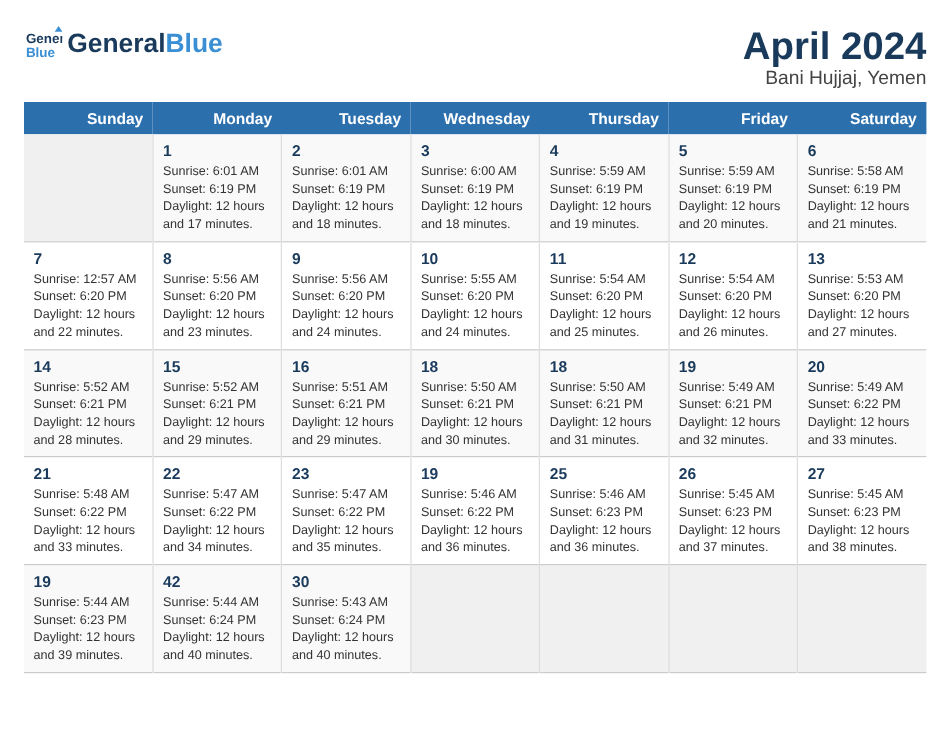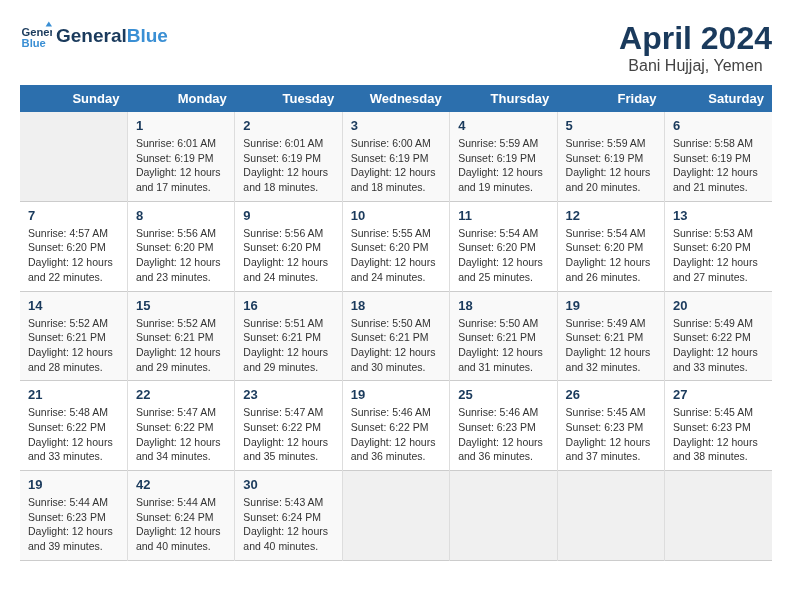--- a/index.html
+++ b/index.html
@@ -15,21 +15,21 @@
       justify-content: space-between;
       align-items: flex-start;
       margin-bottom: 10px;
     }
     .logo {
       display: flex;
       align-items: center;
       gap: 4px;
     }
     .logo-text {
-      font-size: 19px;
+      font-size: 22px;
       font-weight: bold;
       color: #1a3a5c;
       line-height: 1.1;
     }
     .logo-text span {
       color: #3a8fd4;
     }
     .logo-icon {
       width: 32px;
       height: 32px;
@@ -38,21 +38,20 @@
       text-align: right;
     }
     .main-title {
       font-size: 32px;
       font-weight: bold;
       color: #1a3a5c;
     }
     .subtitle {
       font-size: 16px;
       color: #444;
-      text-align: center;
     }
     table {
       width: 100%;
       border-collapse: collapse;
       font-size: 11px;
     }
     thead tr th {
       background-color: #2c6fad;
       color: #fff;
       padding: 6px 8px;
@@ -170,21 +169,21 @@
           <span class="day-num">6</span>
           <div class="day-info" style="white-space: pre-line;">Sunrise: 5:58 AM
 Sunset: 6:19 PM
 Daylight: 12 hours
 and 21 minutes.</div>
         </td>
       </tr>
       <tr>
         <td>
           <span class="day-num">7</span>
-          <div class="day-info" style="white-space: pre-line;">Sunrise: 4:57 AM
+          <div class="day-info" style="white-space: pre-line;">Sunrise: 12:57 AM
 Sunset: 6:20 PM
 Daylight: 12 hours
 and 22 minutes.</div>
         </td>
         <td>
           <span class="day-num">8</span>
           <div class="day-info" style="white-space: pre-line;">Sunrise: 5:56 AM
 Sunset: 6:20 PM
 Daylight: 12 hours
 and 23 minutes.</div>

